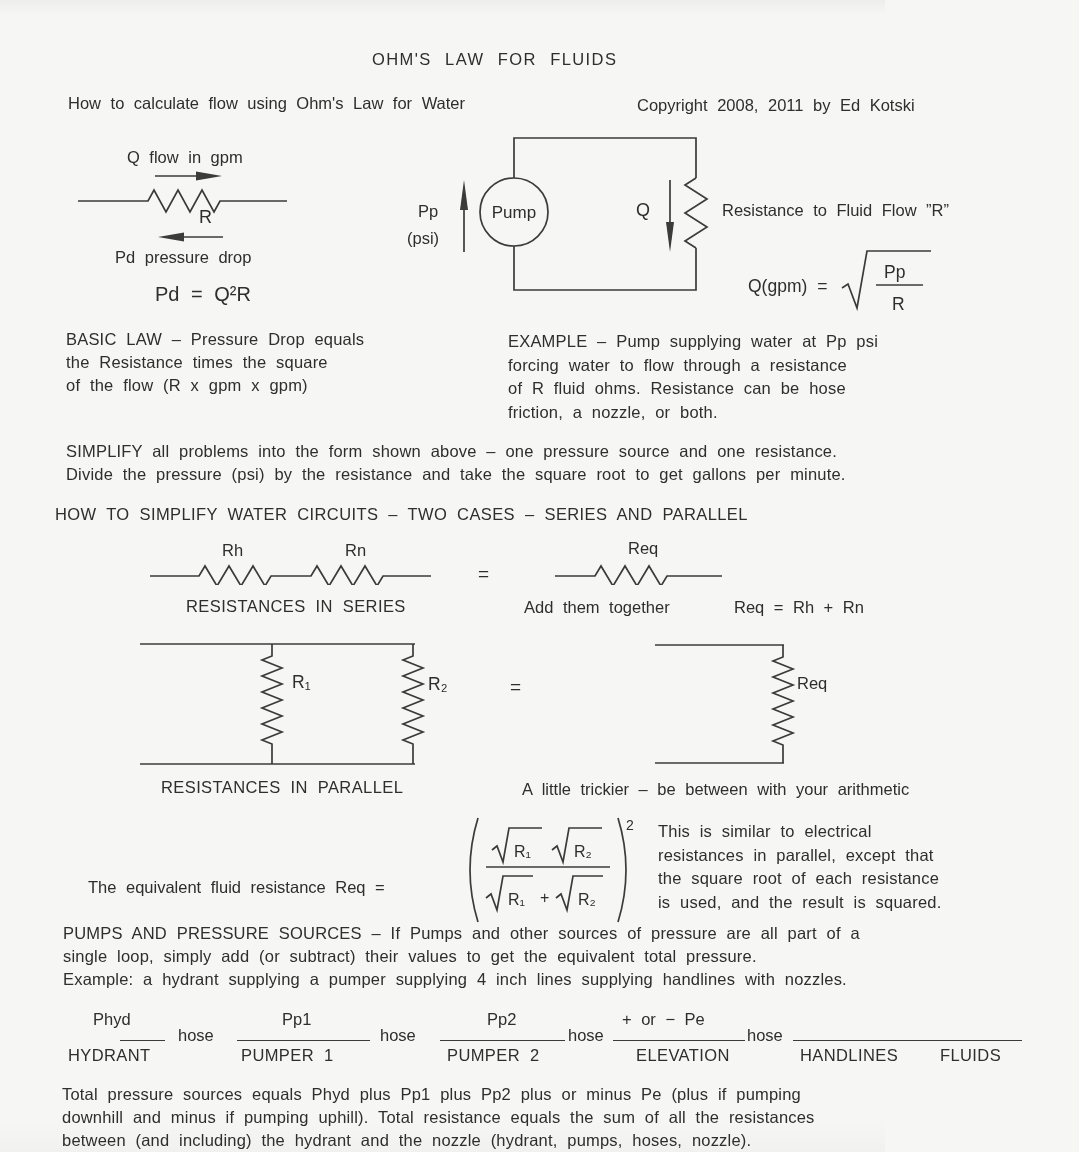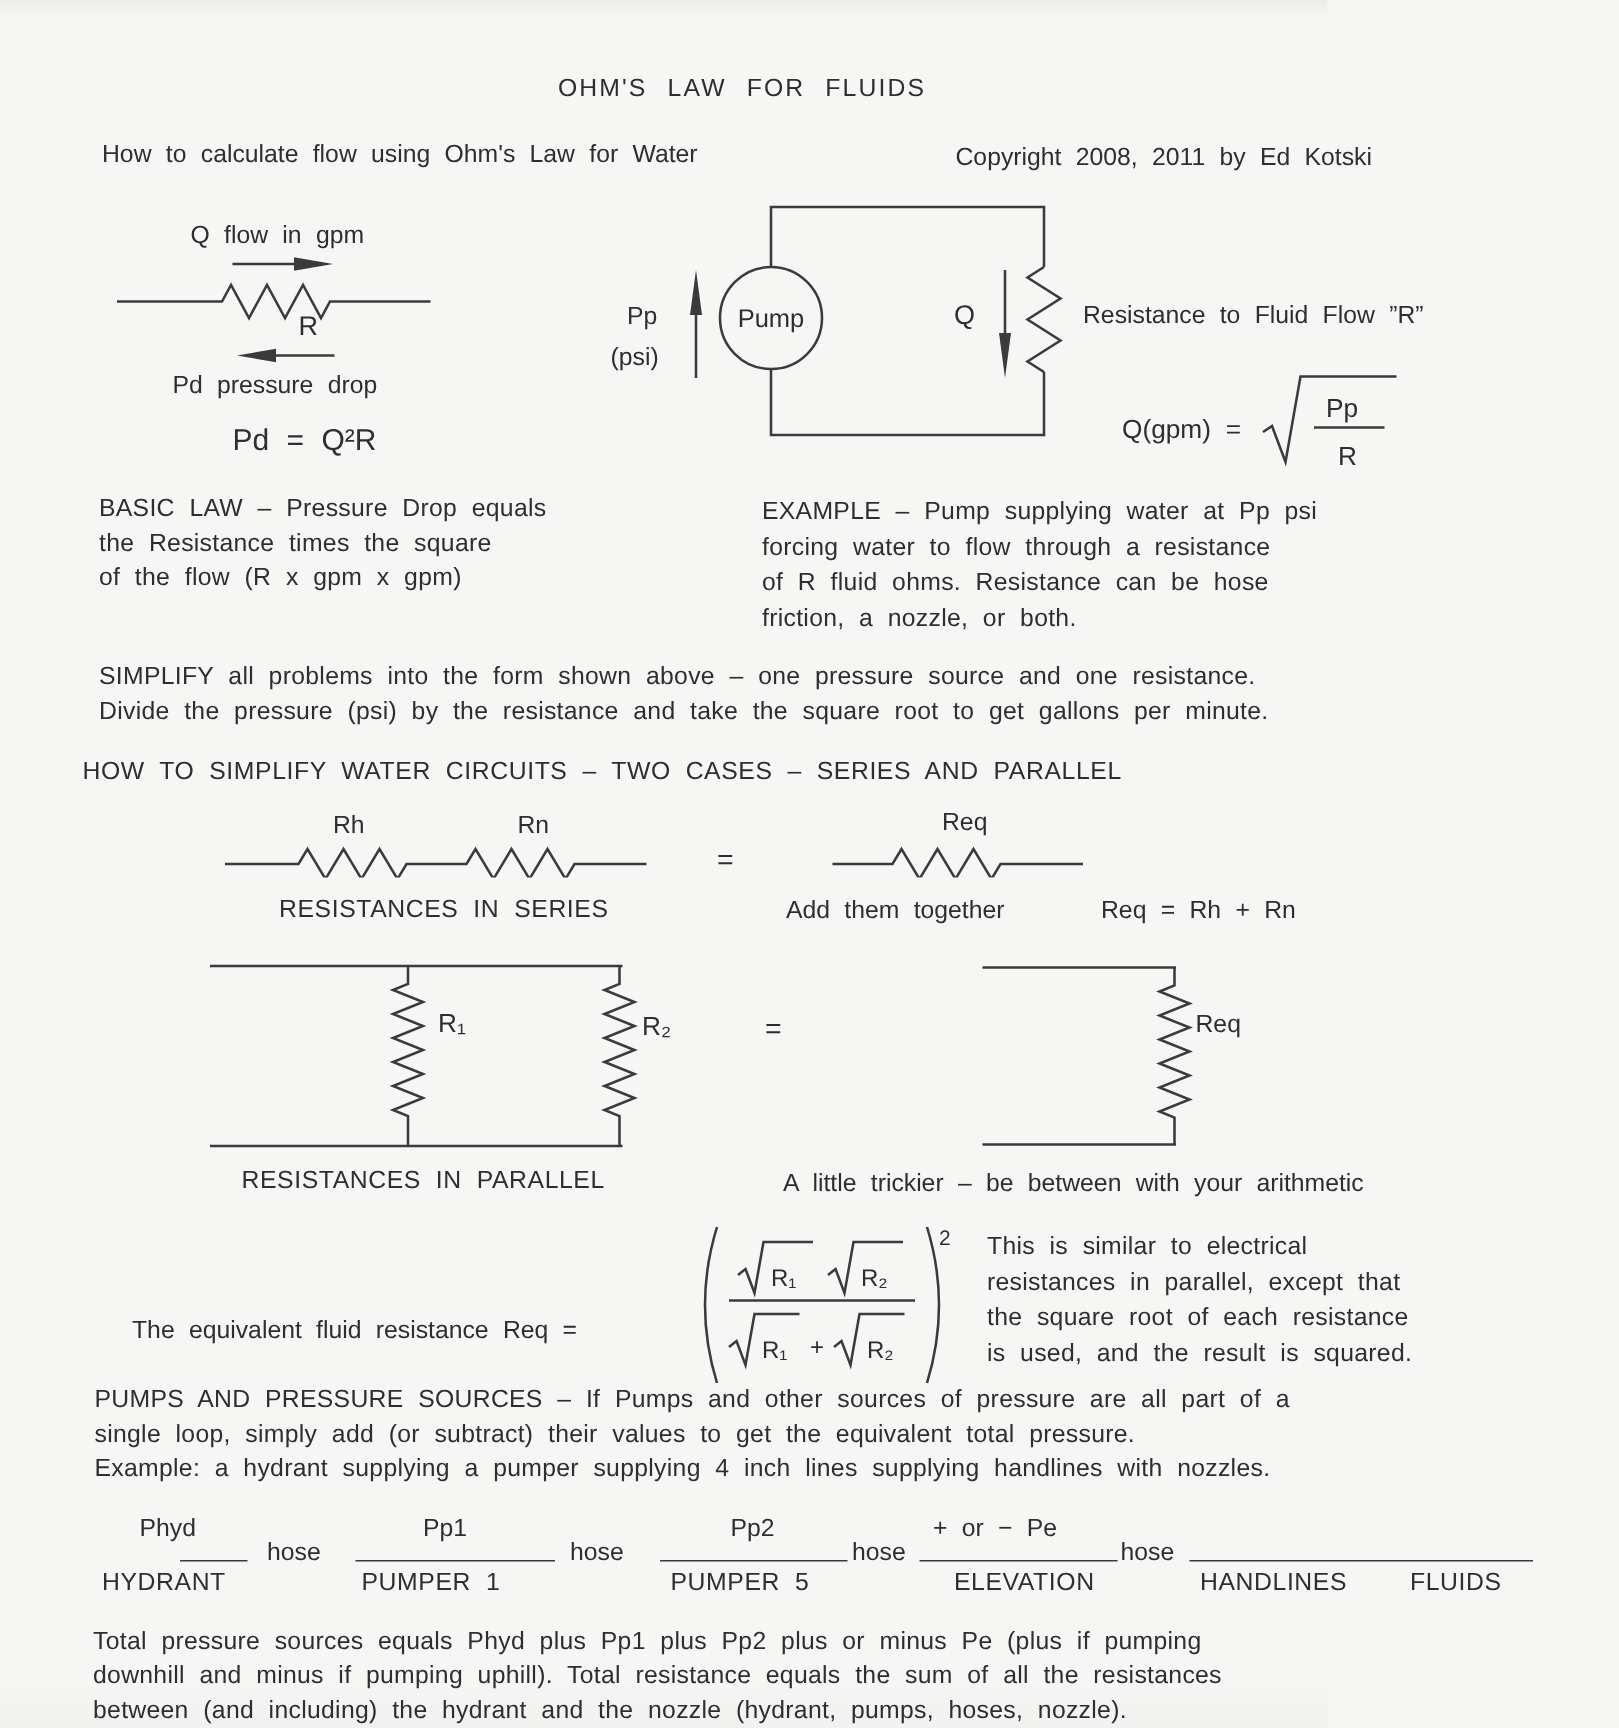--- a/index.html
+++ b/index.html
@@ -154,21 +154,21 @@
     <div class="abs lbl" style="left:178px;top:1026px;">hose</div>
 
     <div class="abs lbl" style="left:282px;top:1010px;">Pp1</div>
     <div class="abs hline" style="left:237px;top:1040px;width:133px;"></div>
     <div class="abs cap" style="left:241px;top:1046px;">PUMPER 1</div>
 
     <div class="abs lbl" style="left:380px;top:1026px;">hose</div>
 
     <div class="abs lbl" style="left:487px;top:1010px;">Pp2</div>
     <div class="abs hline" style="left:440px;top:1040px;width:125px;"></div>
-    <div class="abs cap" style="left:447px;top:1046px;">PUMPER 5</div>
+    <div class="abs cap" style="left:447px;top:1046px;">PUMPER 2</div>
 
     <div class="abs lbl" style="left:568px;top:1026px;">hose</div>
 
     <div class="abs lbl" style="left:622px;top:1010px;">+ or − Pe</div>
     <div class="abs hline" style="left:613px;top:1040px;width:132px;"></div>
     <div class="abs cap" style="left:636px;top:1046px;">ELEVATION</div>
 
     <div class="abs lbl" style="left:747px;top:1026px;">hose</div>
 
     <div class="abs hline" style="left:793px;top:1040px;width:229px;"></div>

